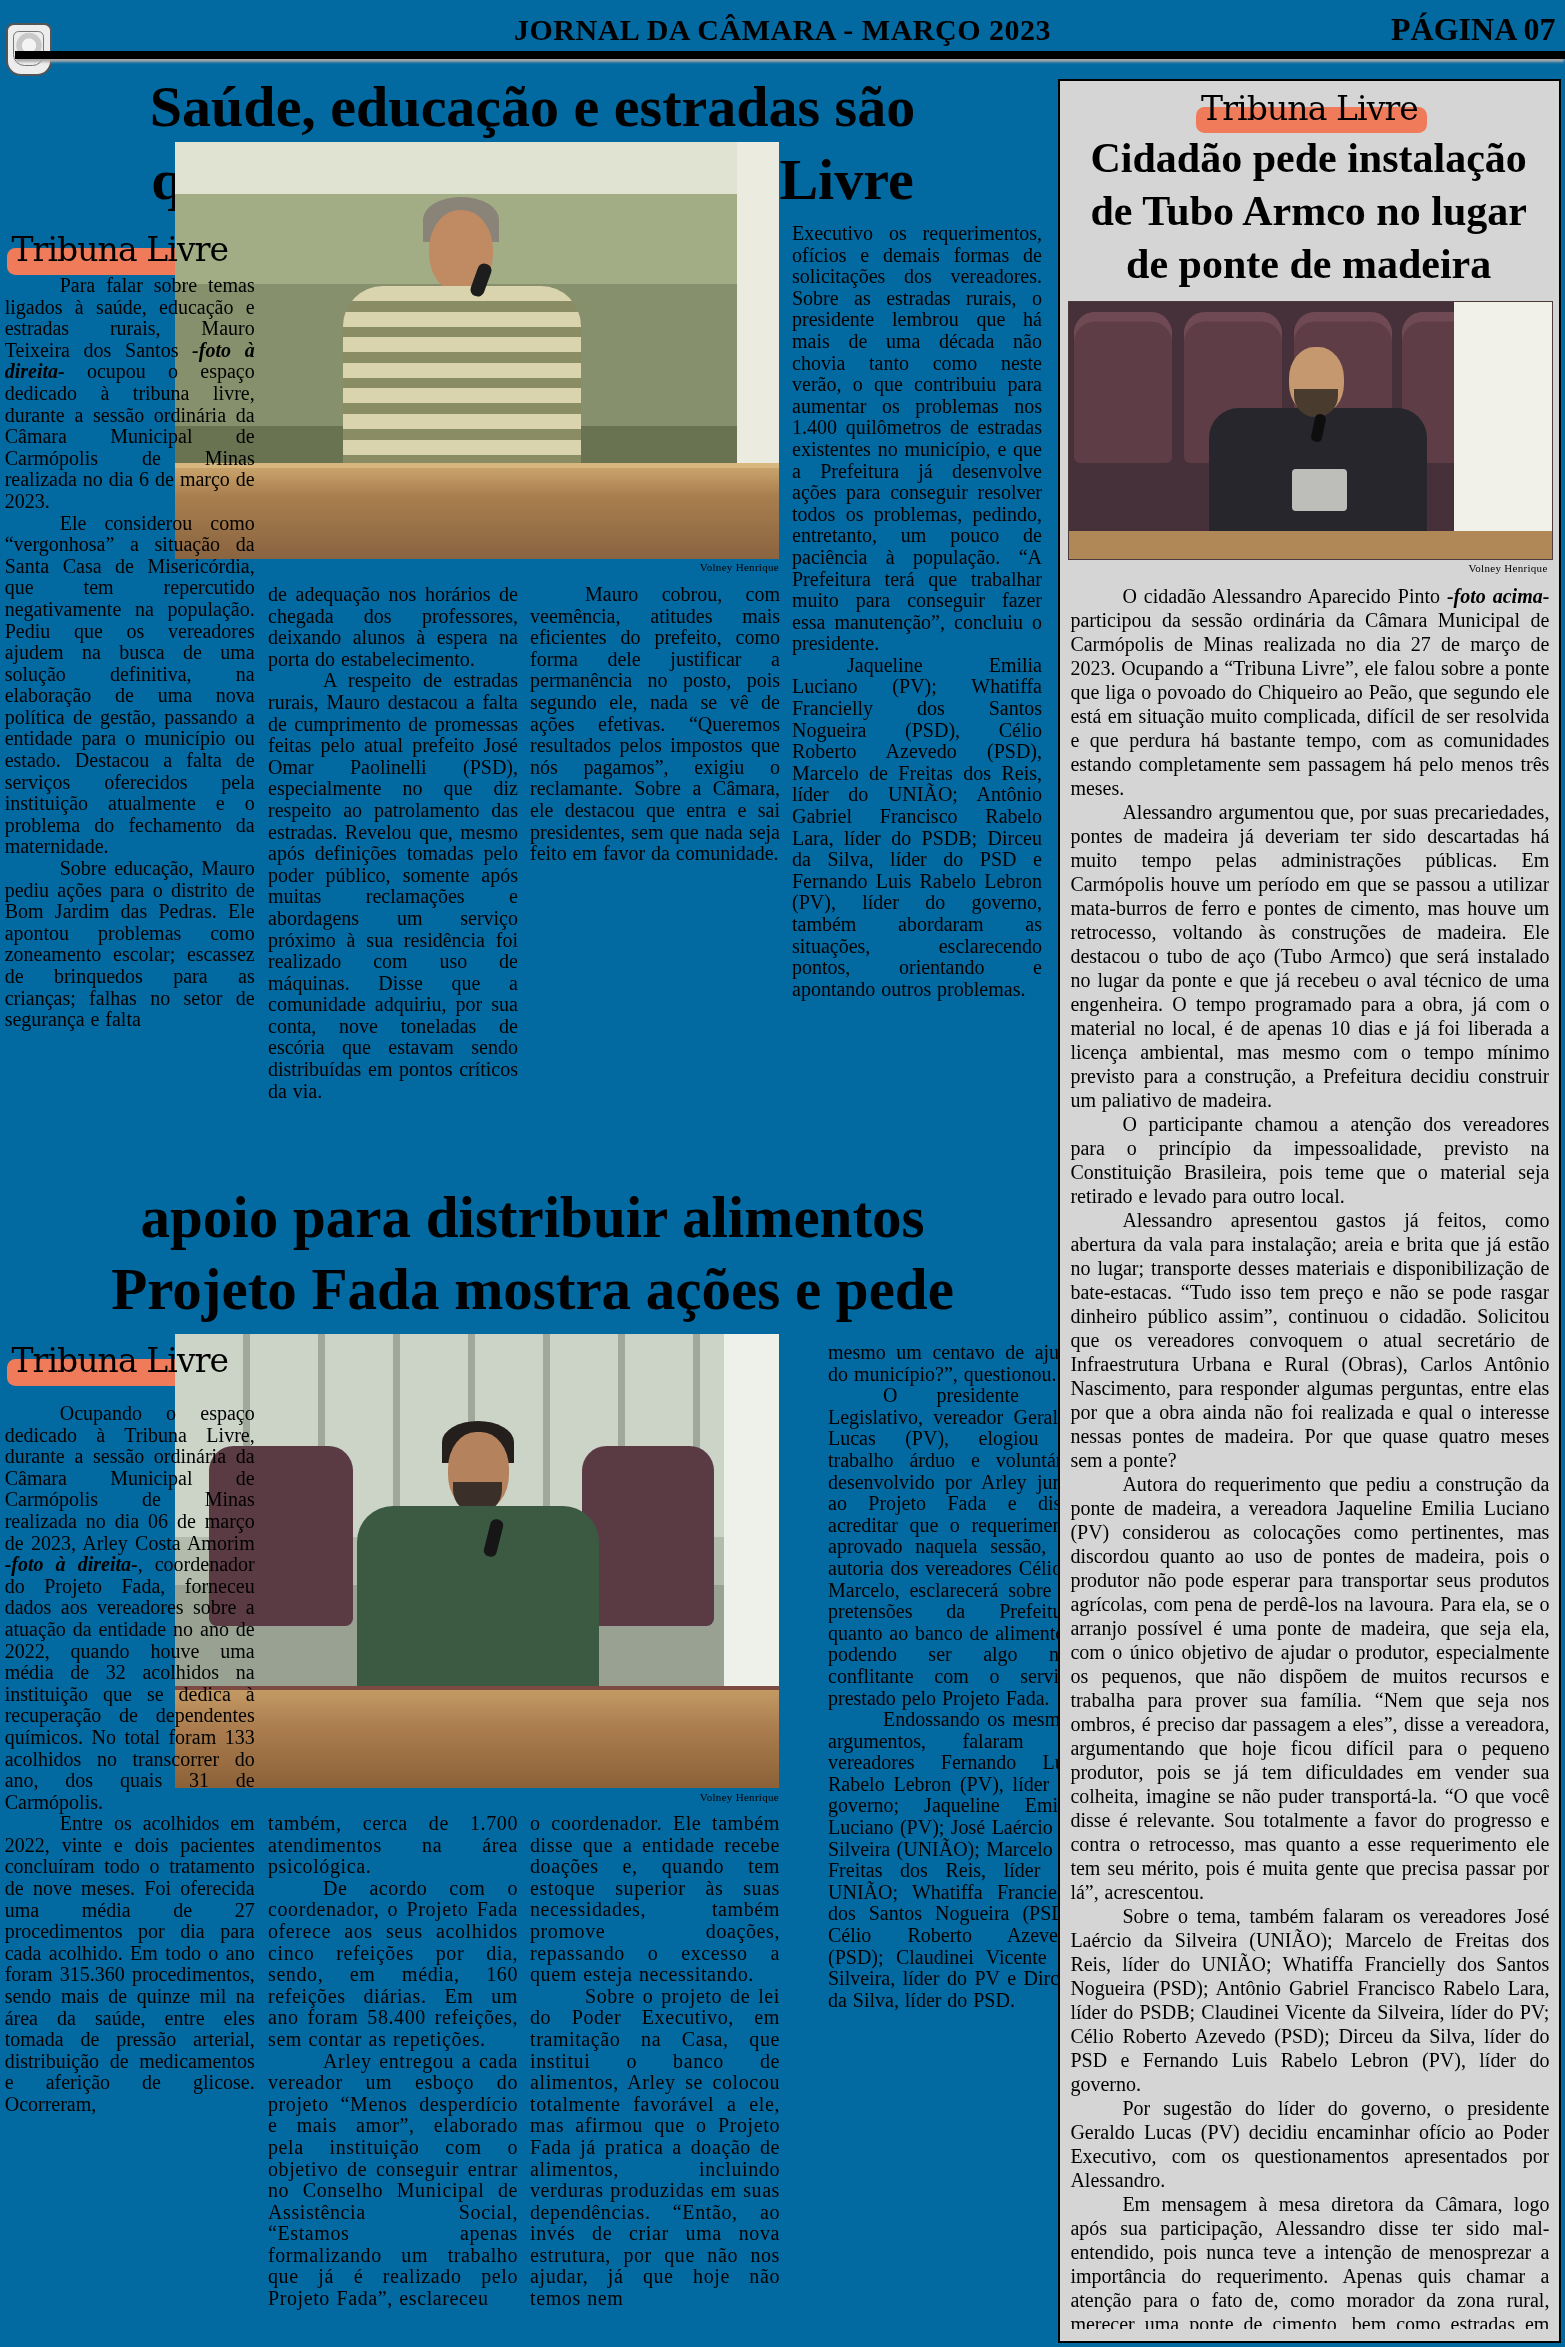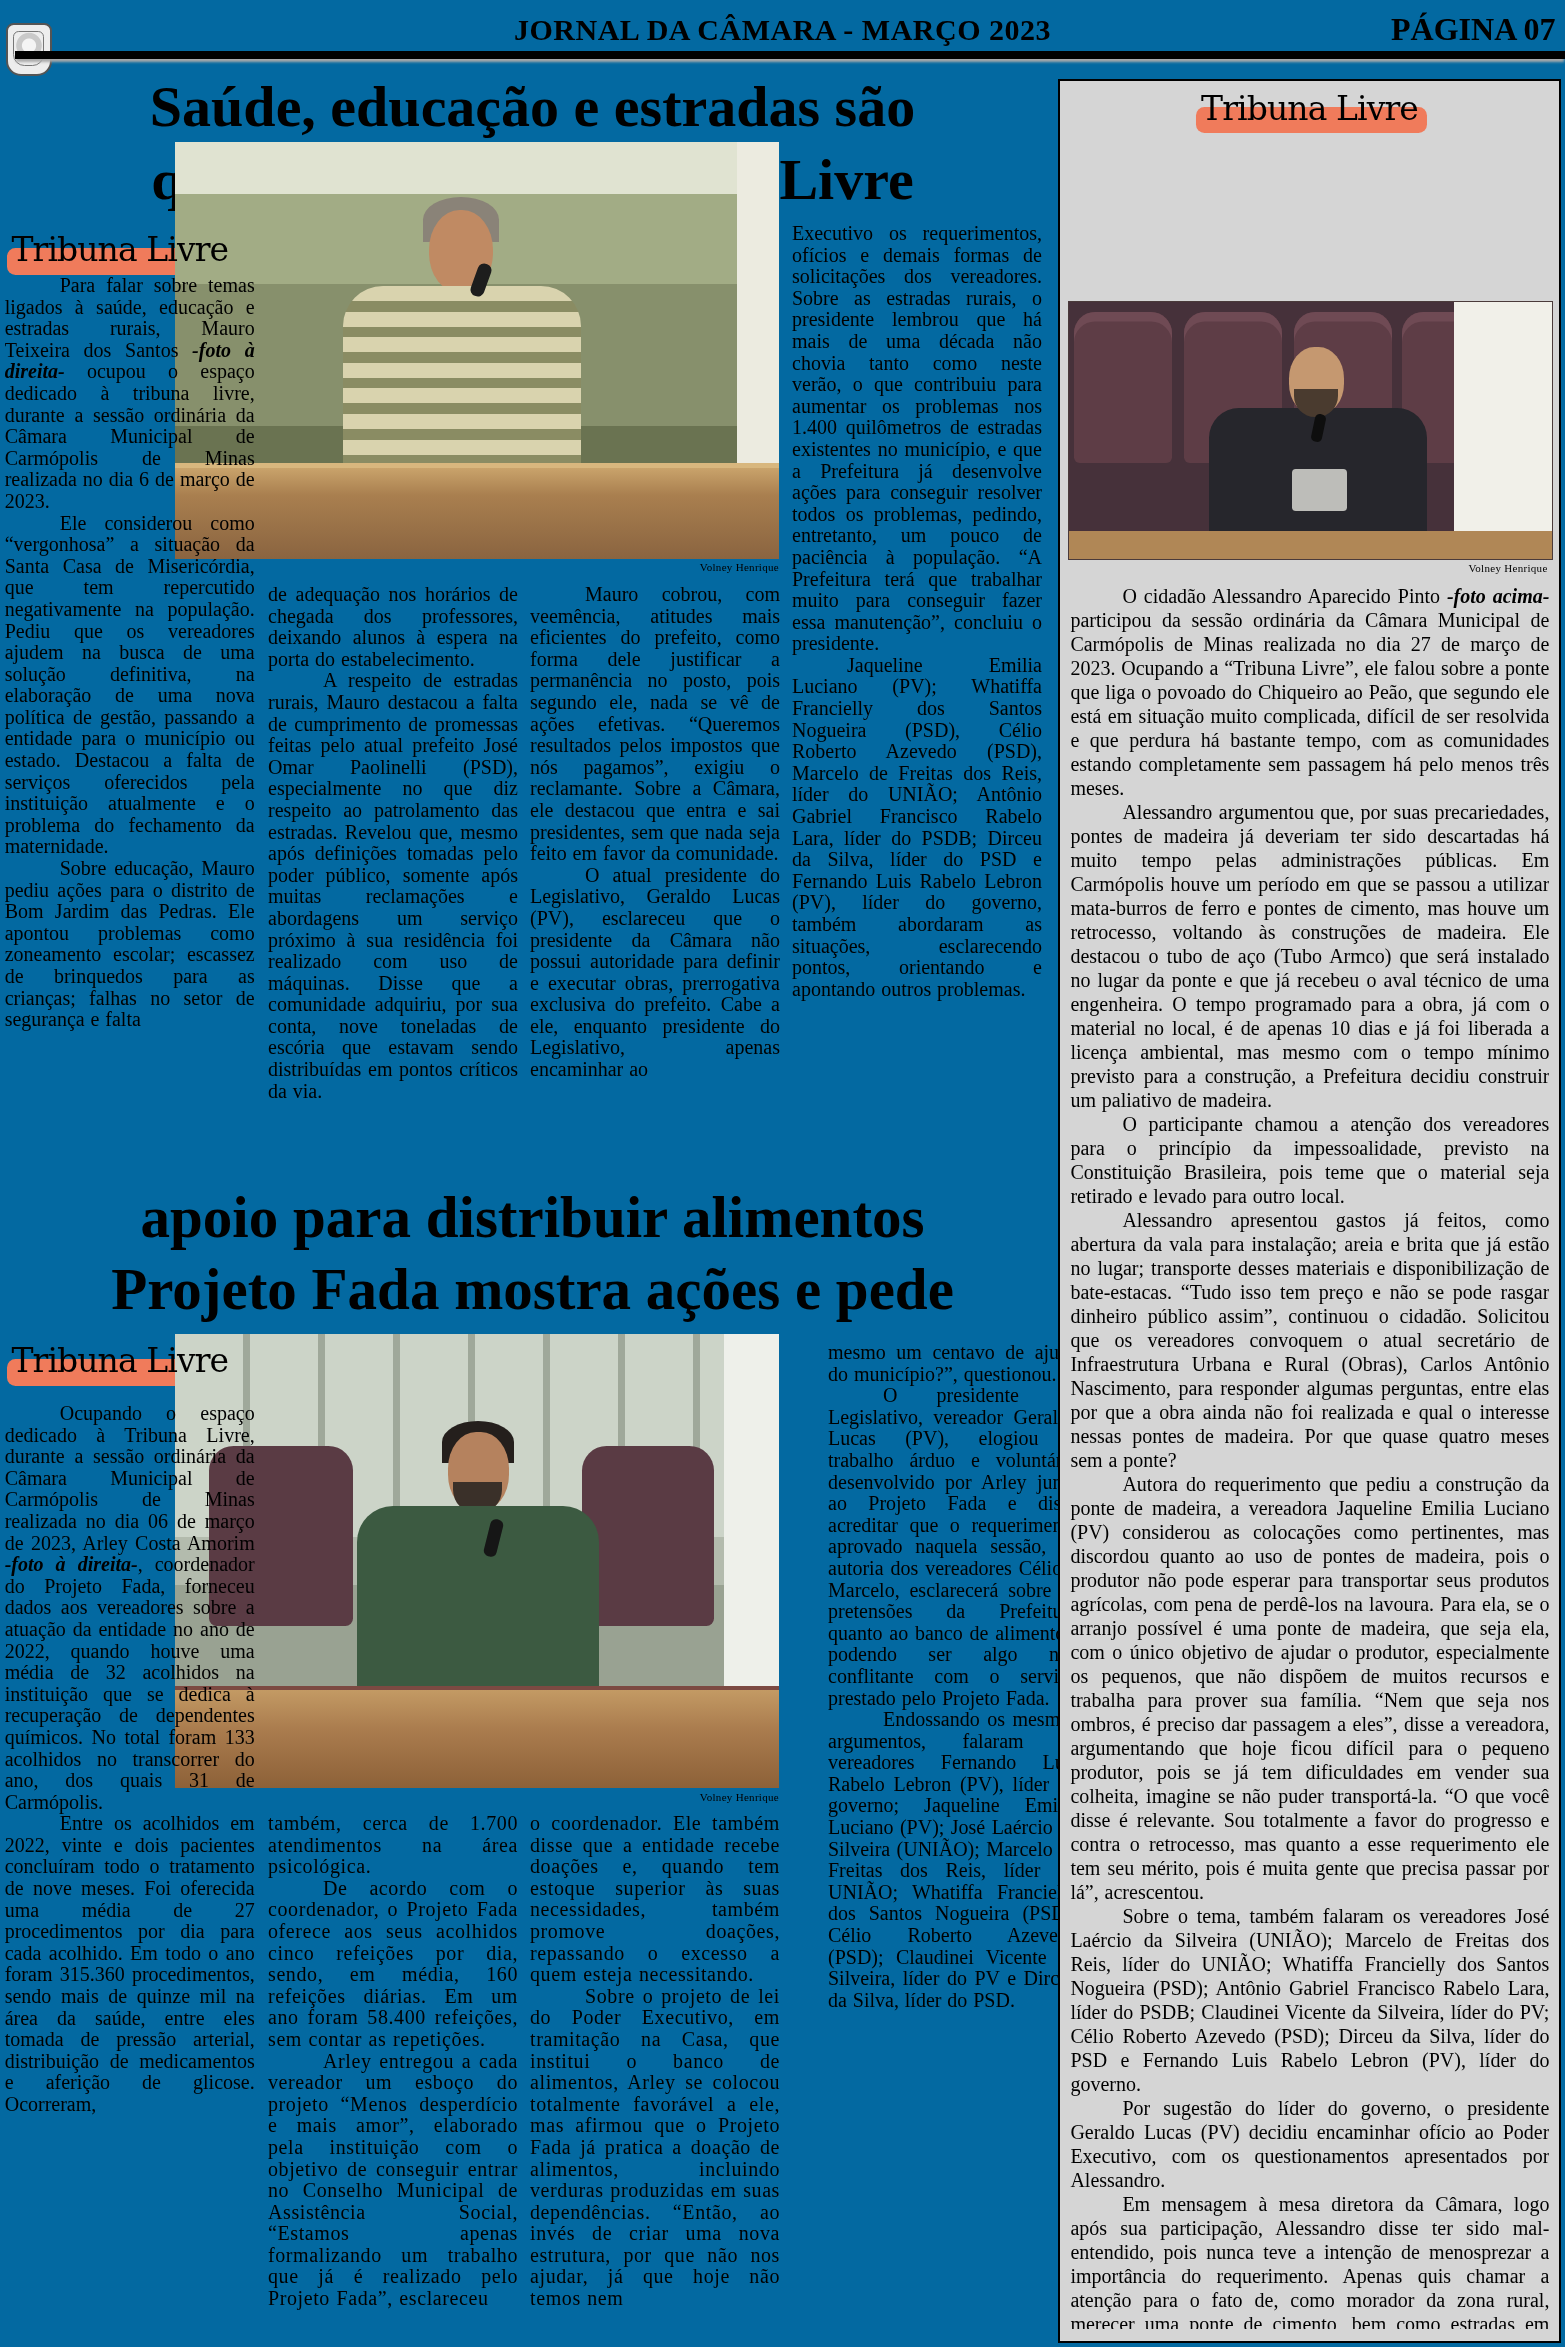--- a/index.html
+++ b/index.html
@@ -112,21 +112,20 @@
       <p>Para falar sobre temas ligados à saúde, educação e estradas rurais, Mauro Teixeira dos Santos <b><i>-foto à direita-</i></b> ocupou o espaço dedicado à tribuna livre, durante a sessão ordinária da Câmara Municipal de Carmópolis de Minas realizada no dia 6 de março de 2023.</p>
       <p>Ele considerou como “vergonhosa” a situação da Santa Casa de Misericórdia, que tem repercutido negativamente na população. Pediu que os vereadores ajudem na busca de uma solução definitiva, na elaboração de uma nova política de gestão, passando a entidade para o município ou estado. Destacou a falta de serviços oferecidos pela instituição atualmente e o problema do fechamento da maternidade.</p>
       <p>Sobre educação, Mauro pediu ações para o distrito de Bom Jardim das Pedras. Ele apontou problemas como zoneamento escolar; escassez de brinquedos para as crianças; falhas no setor de segurança e falta</p>
     </div>
   <div class="abs col" style="top:584px;left:268px;width:250px;height:594px;">
       <p class="cont">de adequação nos horários de chegada dos professores, deixando alunos à espera na porta do estabelecimento.</p>
       <p>A respeito de estradas rurais, Mauro destacou a falta de cumprimento de promessas feitas pelo atual prefeito José Omar Paolinelli (PSD), especialmente no que diz respeito ao patrolamento das estradas. Revelou que, mesmo após definições tomadas pelo poder público, somente após muitas reclamações e abordagens um serviço próximo à sua residência foi realizado com uso de máquinas. Disse que a comunidade adquiriu, por sua conta, nove toneladas de escória que estavam sendo distribuídas em pontos críticos da via.</p>
     </div>
   <div class="abs col" style="top:584px;left:530px;width:250px;height:594px;">
       <p>Mauro cobrou, com veemência, atitudes mais eficientes do prefeito, como forma dele justificar a permanência no posto, pois segundo ele, nada se vê de ações efetivas. “Queremos resultados pelos impostos que nós pagamos”, exigiu o reclamante. Sobre a Câmara, ele destacou que entra e sai presidentes, sem que nada seja feito em favor da comunidade.</p>
-      <p>O atual presidente do Legislativo, Geraldo Lucas (PV), esclareceu que o presidente da Câmara não possui autoridade para definir e executar obras, prerrogativa exclusiva do prefeito. Cabe a ele, enquanto presidente do Legislativo, apenas encaminhar ao</p>
     </div>
   <div class="abs col" style="top:223px;left:792px;width:250px;height:955px;">
       <p class="cont">Executivo os requerimentos, ofícios e demais formas de solicitações dos vereadores. Sobre as estradas rurais, o presidente lembrou que há mais de uma década não chovia tanto como neste verão, o que contribuiu para aumentar os problemas nos 1.400 quilômetros de estradas existentes no município, e que a Prefeitura já desenvolve ações para conseguir resolver todos os problemas, pedindo, entretanto, um pouco de paciência à população. “A Prefeitura terá que trabalhar muito para conseguir fazer essa manutenção”, concluiu o presidente.</p>
       <p>Jaqueline Emilia Luciano (PV); Whatiffa Francielly dos Santos Nogueira (PSD), Célio Roberto Azevedo (PSD), Marcelo de Freitas dos Reis, líder do UNIÃO; Antônio Gabriel Francisco Rabelo Lara, líder do PSDB; Dirceu da Silva, líder do PSD e Fernando Luis Rabelo Lebron (PV), líder do governo, também abordaram as situações, esclarecendo pontos, orientando e apontando outros problemas.</p>
     </div>
 
   <h1 class="abs h2">
     <span class="hl">apoio para distribuir alimentos</span>
     <span class="hl">Projeto Fada mostra ações e pede</span>
   </h1>
@@ -165,20 +164,25 @@
   <div class="abs col" style="top:1342px;left:828px;width:250px;height:997px;">
       <p class="cont">mesmo um centavo de ajuda do município?”, questionou.</p>
       <p>O presidente do Legislativo, vereador Geraldo Lucas (PV), elogiou o trabalho árduo e voluntário desenvolvido por Arley junto ao Projeto Fada e disse acreditar que o requerimento aprovado naquela sessão, de autoria dos vereadores Célio e Marcelo, esclarecerá sobre as pretensões da Prefeitura quanto ao banco de alimentos, podendo ser algo não conflitante com o serviço prestado pelo Projeto Fada.</p>
       <p>Endossando os mesmos argumentos, falaram os vereadores Fernando Luis Rabelo Lebron (PV), líder do governo; Jaqueline Emilia Luciano (PV); José Laércio da Silveira (UNIÃO); Marcelo de Freitas dos Reis, líder do UNIÃO; Whatiffa Francielly dos Santos Nogueira (PSD); Célio Roberto Azevedo (PSD); Claudinei Vicente da Silveira, líder do PV e Dirceu da Silva, líder do PSD.</p>
     </div>
 
   <section class="abs sidebar">
     <div class="abs tl-logo sb-logo">
       <span class="txt">Tribuna Livre</span>
     </div>
+    <h2 class="abs sb-headline">
+      <span class="hl">Cidadão pede instalação</span>
+      <span class="hl">de Tubo Armco no lugar</span>
+      <span class="hl">de ponte de madeira</span>
+    </h2>
     <figure class="abs photo p3 sb-photo" style="margin:0;">
       <div class="chair c1"></div>
       <div class="chair c2"></div>
       <div class="chair c3"></div>
       <div class="chair c4"></div>
       <div class="wallR"></div>
       <div class="head"></div>
       <div class="beard"></div>
       <div class="tee"></div>
       <div class="print"></div>

